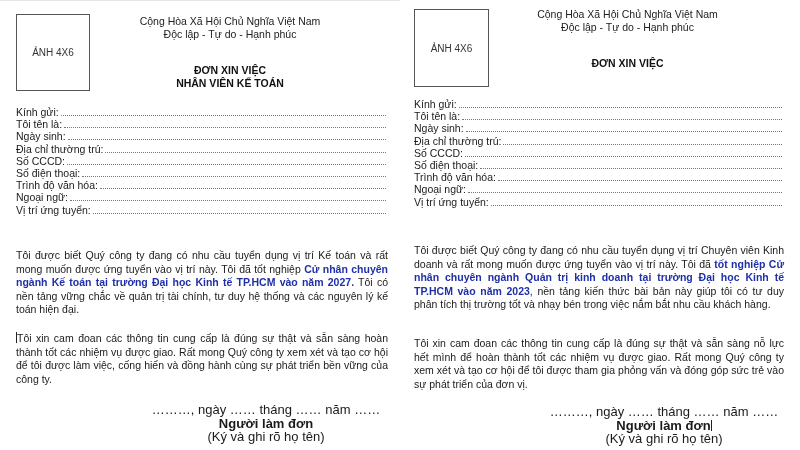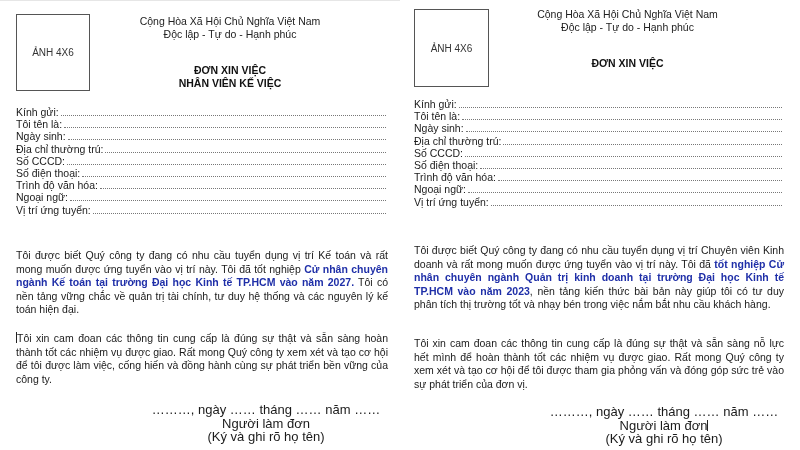--- a/index.html
+++ b/index.html
@@ -67,36 +67,36 @@
 
     .hl { color: #1f2fa8; font-weight: bold; }
     .cursor { display: inline-block; width: 1px; height: 11px; background: #222; vertical-align: -1px; }
 
     .sign {
       position: absolute; text-align: center;
       font-size: 13px; line-height: 13.5px; color: #1a1a1a;
     }
     .left .sign { right: 14px; top: 402px; width: 240px; }
     .right .sign { right: 16px; top: 405px; width: 240px; }
-    .sign .signer { font-weight: normal; }
+    .sign .signer { font-weight: bold; }
   </style>
 </head>
 <body>
 
 <div class="page left">
   <div class="photo-box">
     <span>ẢNH 4X6</span>
   </div>
   <div class="header">
     <div>Cộng Hòa Xã Hội Chủ Nghĩa Việt Nam</div>
     <div>Độc lập - Tự do - Hạnh phúc</div>
   </div>
   <div class="title-block">
     <div>ĐƠN XIN VIỆC</div>
-    <div>NHÂN VIÊN KẾ VIỆC</div>
+    <div>NHÂN VIÊN KẾ TOÁN</div>
   </div>
   <div class="fields">
     <div class="field-row">
         <span>Kính gửi:</span>
         <span class="dots"></span>
       </div>
     <div class="field-row">
         <span>Tôi tên là:</span>
         <span class="dots"></span>
       </div>

